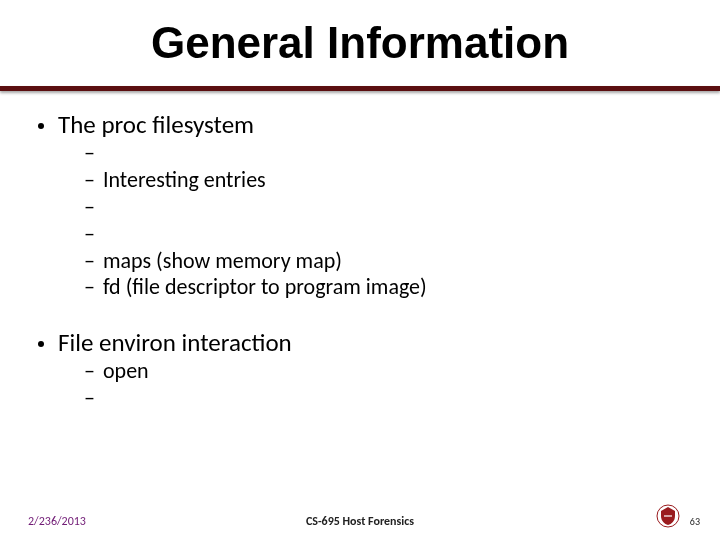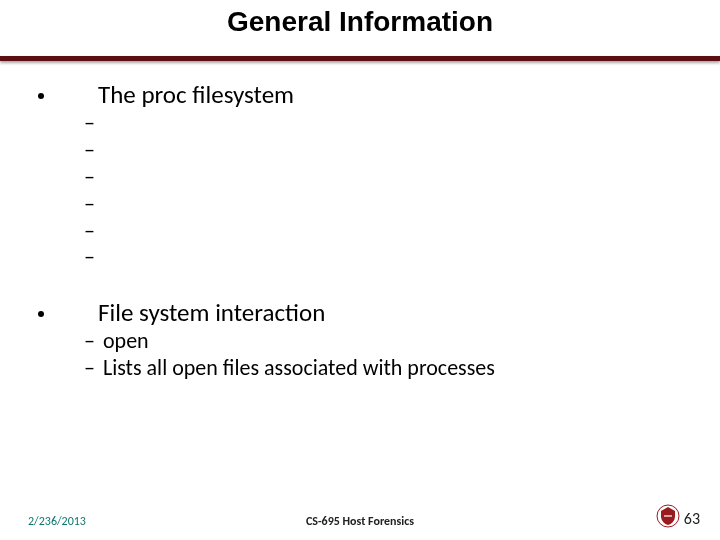--- a/index.html
+++ b/index.html
@@ -1,30 +1,30 @@
 <!DOCTYPE html>
 <html><head>
 <meta charset="utf-8">
 <style>
   * { margin: 0; padding: 0; box-sizing: border-box; }
   html, body { width: 720px; height: 540px; font-family: Calibri, Arial, sans-serif; background: #fff; color: #000; }
   .slide { width: 720px; height: 540px; position: relative; }
-  .title { font-family: Arial, Helvetica, sans-serif; font-weight: 700; font-size: 28px; text-align: center; padding-top: 6px; }
+  .title { font-family: Arial, Helvetica, sans-serif; font-weight: 700; font-size: 44px; text-align: center; padding-top: 18px; }
   .divider { width: 100%; height: 5px; background: #5b0f10; margin-top: 18px; box-shadow: 0 2px 3px rgba(0,0,0,0.35); }
   .content { padding: 14px 28px 0 28px; }
-  .lvl1 { font-size: 25px; line-height: 1.25; display: flex; align-items: baseline; margin-top: 4px; gap: 40px; }
+  .lvl1 { font-size: 25px; line-height: 1.25; display: flex; align-items: baseline; margin-top: 4px; }
   .lvl1 .dot { width: 6px; height: 6px; border-radius: 50%; background: #000; display: inline-block; margin: 0 14px 0 10px; position: relative; top: -4px; flex: 0 0 auto; }
   .sublist { padding-left: 56px; }
   .lvl2 { font-size: 22px; line-height: 1.22; display: flex; align-items: baseline; }
   .lvl2 .dash { margin-right: 8px; flex: 0 0 auto; }
   .gap { height: 22px; }
   .footer { position: absolute; left: 0; right: 0; bottom: 10px; height: 28px; }
-  .fdate { position: absolute; left: 28px; bottom: 2px; font-size: 12px; color: #0f766e; }
+  .fdate { position: absolute; left: 28px; bottom: 2px; font-size: 12px; color: #701a75; }
   .fcenter { position: absolute; left: 0; right: 0; bottom: 2px; text-align: center; font-size: 12px; font-weight: 700; color: #222; }
-  .fnum { position: absolute; right: 20px; bottom: 2px; font-size: 16px; color: #222; }
+  .fnum { position: absolute; right: 20px; bottom: 2px; font-size: 10px; color: #222; }
   .logo { position: absolute; right: 40px; bottom: 2px; }
   .logo svg { display: block; }
 </style>
 </head>
 <body>
 
 <div class="slide">
   <div class="title">General Information</div>
   <div class="divider"></div>
 
@@ -32,49 +32,51 @@
     <div class="lvl1">
       <span class="dot"></span>
       <span>The proc filesystem</span>
     </div>
     <div class="sublist">
       <div class="lvl2">
           <span class="dash">–</span>
         </div>
       <div class="lvl2">
           <span class="dash">–</span>
+          <span>Interesting entries</span>
         </div>
       <div class="lvl2">
           <span class="dash">–</span>
         </div>
       <div class="lvl2">
           <span class="dash">–</span>
         </div>
       <div class="lvl2">
           <span class="dash">–</span>
+          <span>maps (show memory map)</span>
         </div>
       <div class="lvl2">
           <span class="dash">–</span>
+          <span>fd (file descriptor to program image)</span>
         </div>
     </div>
 
     <div class="gap"></div>
 
     <div class="lvl1">
       <span class="dot"></span>
-      <span>File system interaction</span>
+      <span>File environ interaction</span>
     </div>
     <div class="sublist">
       <div class="lvl2">
           <span class="dash">–</span>
           <span>open</span>
         </div>
       <div class="lvl2">
           <span class="dash">–</span>
-          <span>Lists all open files associated with processes</span>
         </div>
     </div>
   </div>
 
   <div class="footer">
     <div class="fdate">2/236/2013</div>
     <div class="fcenter">CS-695 Host Forensics</div>
     <div class="logo">
       <svg width="24" height="24" viewBox="0 0 24 24">
         <circle cx="12" cy="12" r="11" fill="#fff" stroke="#9a1b1e" stroke-width="1"></circle>

